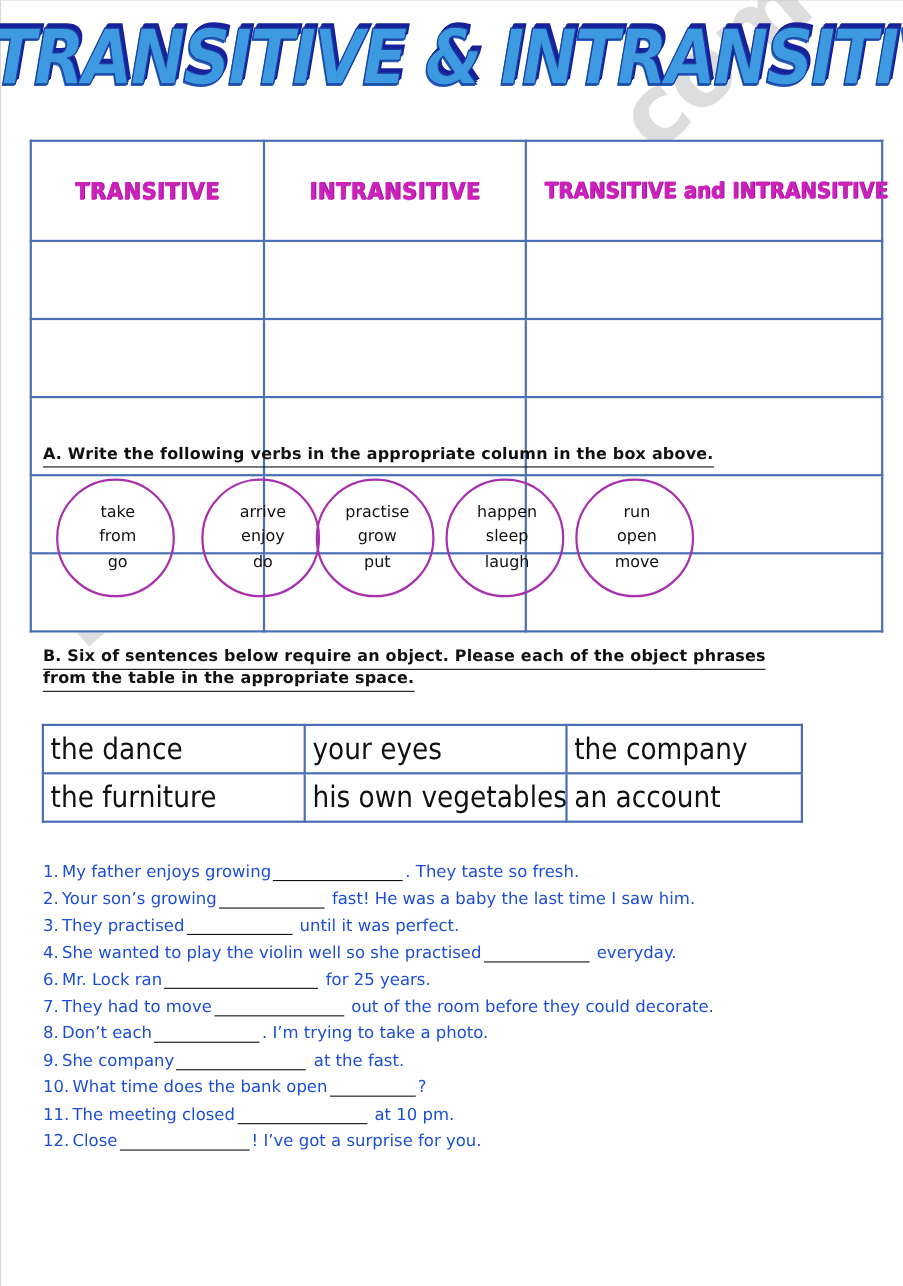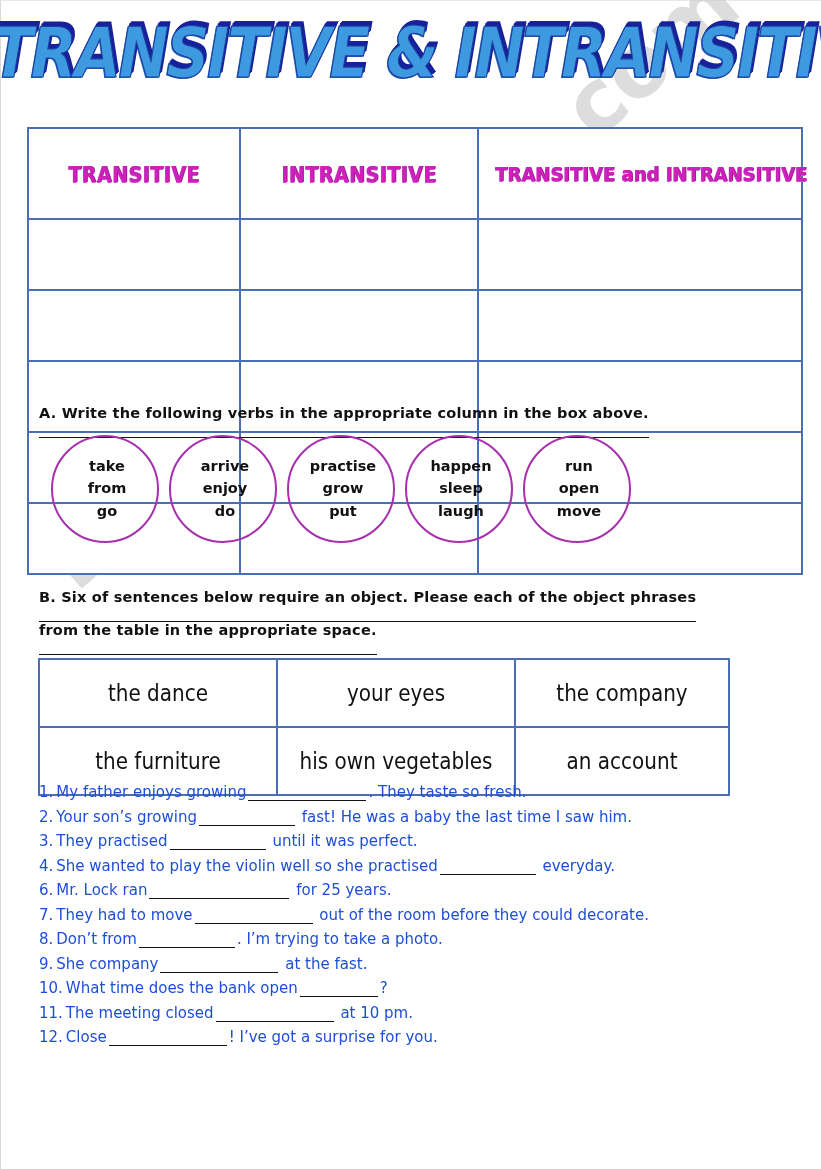--- a/index.html
+++ b/index.html
@@ -117,42 +117,41 @@
     font-family: "DejaVu Sans", sans-serif;
     font-weight: bold;
     font-size: 14.5px;
     letter-spacing: 0.2px;
     color: #111;
     z-index: 3;
   }
   .instruction .uline {
     display: inline-block;
     border-bottom: 1.6px solid #111;
-    padding-bottom: 16px;
+    padding-bottom: 3px;
     white-space: nowrap;
   }
   #instruction-a { left: 38px; top: 404px; }
   #instruction-b { left: 38px; top: 588px; }
 
   
   #circles {
     position: absolute;
     left: 50px;
     top: 434px;
     z-index: 3;
   }
   .circle {
     position: absolute;
     width: 108px;
     height: 108px;
     border: 2px solid #a82fae;
     border-radius: 50%;
     box-sizing: border-box;
     background: transparent;
-    font-weight: bold;
   }
   .circle .words {
     position: absolute;
     left: 0; top: 18px;
     width: 108px;
     text-align: center;
     font-family: "DejaVu Sans", sans-serif;
     font-size: 14.5px;
     line-height: 1.55;
     color: #111;
@@ -169,25 +168,24 @@
     table-layout: fixed;
     z-index: 3;
     background: #fff;
   }
   #object-table col.o1 { width: 238px; }
   #object-table col.o2 { width: 238px; }
   #object-table col.o3 { width: 214px; }
   #object-table td {
     border: 2px solid #4a6fb5;
     height: 42px;
-    padding: 12px 6px;
-    text-align: center;
+    padding: 0 6px;
     vertical-align: middle;
     font-family: "DejaVu Sans", sans-serif;
-    font-size: 20px;
+    font-size: 24px;
     color: #111;
     transform: none;
   }
   #object-table td span {
     display: inline-block;
     transform: scaleY(1.12);
     white-space: nowrap;
   }
 
   
@@ -274,21 +272,21 @@
   </div>
 
   <div id="circles">
       <div class="circle" style="left: 0px; top: 0px;">
         <div class="words">
           <span>take</span>
           <span>from</span>
           <span>go</span>
         </div>
       </div>
-      <div class="circle" style="left: 118px; top: 0px;">
+      <div class="circle" style="left: 132px; top: 0px;">
         <div class="words">
           <span>arrive</span>
           <span>enjoy</span>
           <span>do</span>
         </div>
       </div>
       <div class="circle" style="left: 236px; top: 0px;">
         <div class="words">
           <span>practise</span>
           <span>grow</span>
@@ -336,20 +334,20 @@
       </tbody>
   </table>
 
   <div id="sentences">
       <div class="sentence"><span class="num">1.</span><span>My father enjoys growing</span><span class="blank b-lg">&nbsp;</span><span>. They taste so fresh.</span></div>
       <div class="sentence"><span class="num">2.</span><span>Your son’s growing</span><span class="blank b-md">&nbsp;</span><span> fast! He was a baby the last time I saw him.</span></div>
       <div class="sentence"><span class="num">3.</span><span>They practised</span><span class="blank b-md">&nbsp;</span><span> until it was perfect.</span></div>
       <div class="sentence"><span class="num">4.</span><span>She wanted to play the violin well so she practised</span><span class="blank b-md">&nbsp;</span><span> everyday.</span></div>
       <div class="sentence"><span class="num">6.</span><span>Mr. Lock ran</span><span class="blank b-xl">&nbsp;</span><span> for 25 years.</span></div>
       <div class="sentence"><span class="num">7.</span><span>They had to move</span><span class="blank b-lg">&nbsp;</span><span> out of the room before they could decorate.</span></div>
-      <div class="sentence"><span class="num">8.</span><span>Don’t from</span><span class="blank b-md">&nbsp;</span><span>. I’m trying to take a photo.</span></div>
+      <div class="sentence"><span class="num">8.</span><span>Don’t each</span><span class="blank b-md">&nbsp;</span><span>. I’m trying to take a photo.</span></div>
       <div class="sentence"><span class="num">9.</span><span>She company</span><span class="blank b-lg">&nbsp;</span><span> at the fast.</span></div>
       <div class="sentence"><span class="num">10.</span><span>What time does the bank open</span><span class="blank b-sm">&nbsp;</span><span>?</span></div>
       <div class="sentence"><span class="num">11.</span><span>The meeting closed</span><span class="blank b-lg">&nbsp;</span><span> at 10 pm.</span></div>
       <div class="sentence"><span class="num">12.</span><span>Close</span><span class="blank b-lg">&nbsp;</span><span>! I’ve got a surprise for you.</span></div>
     </div>
 
 </div>
 
 </body></html>

